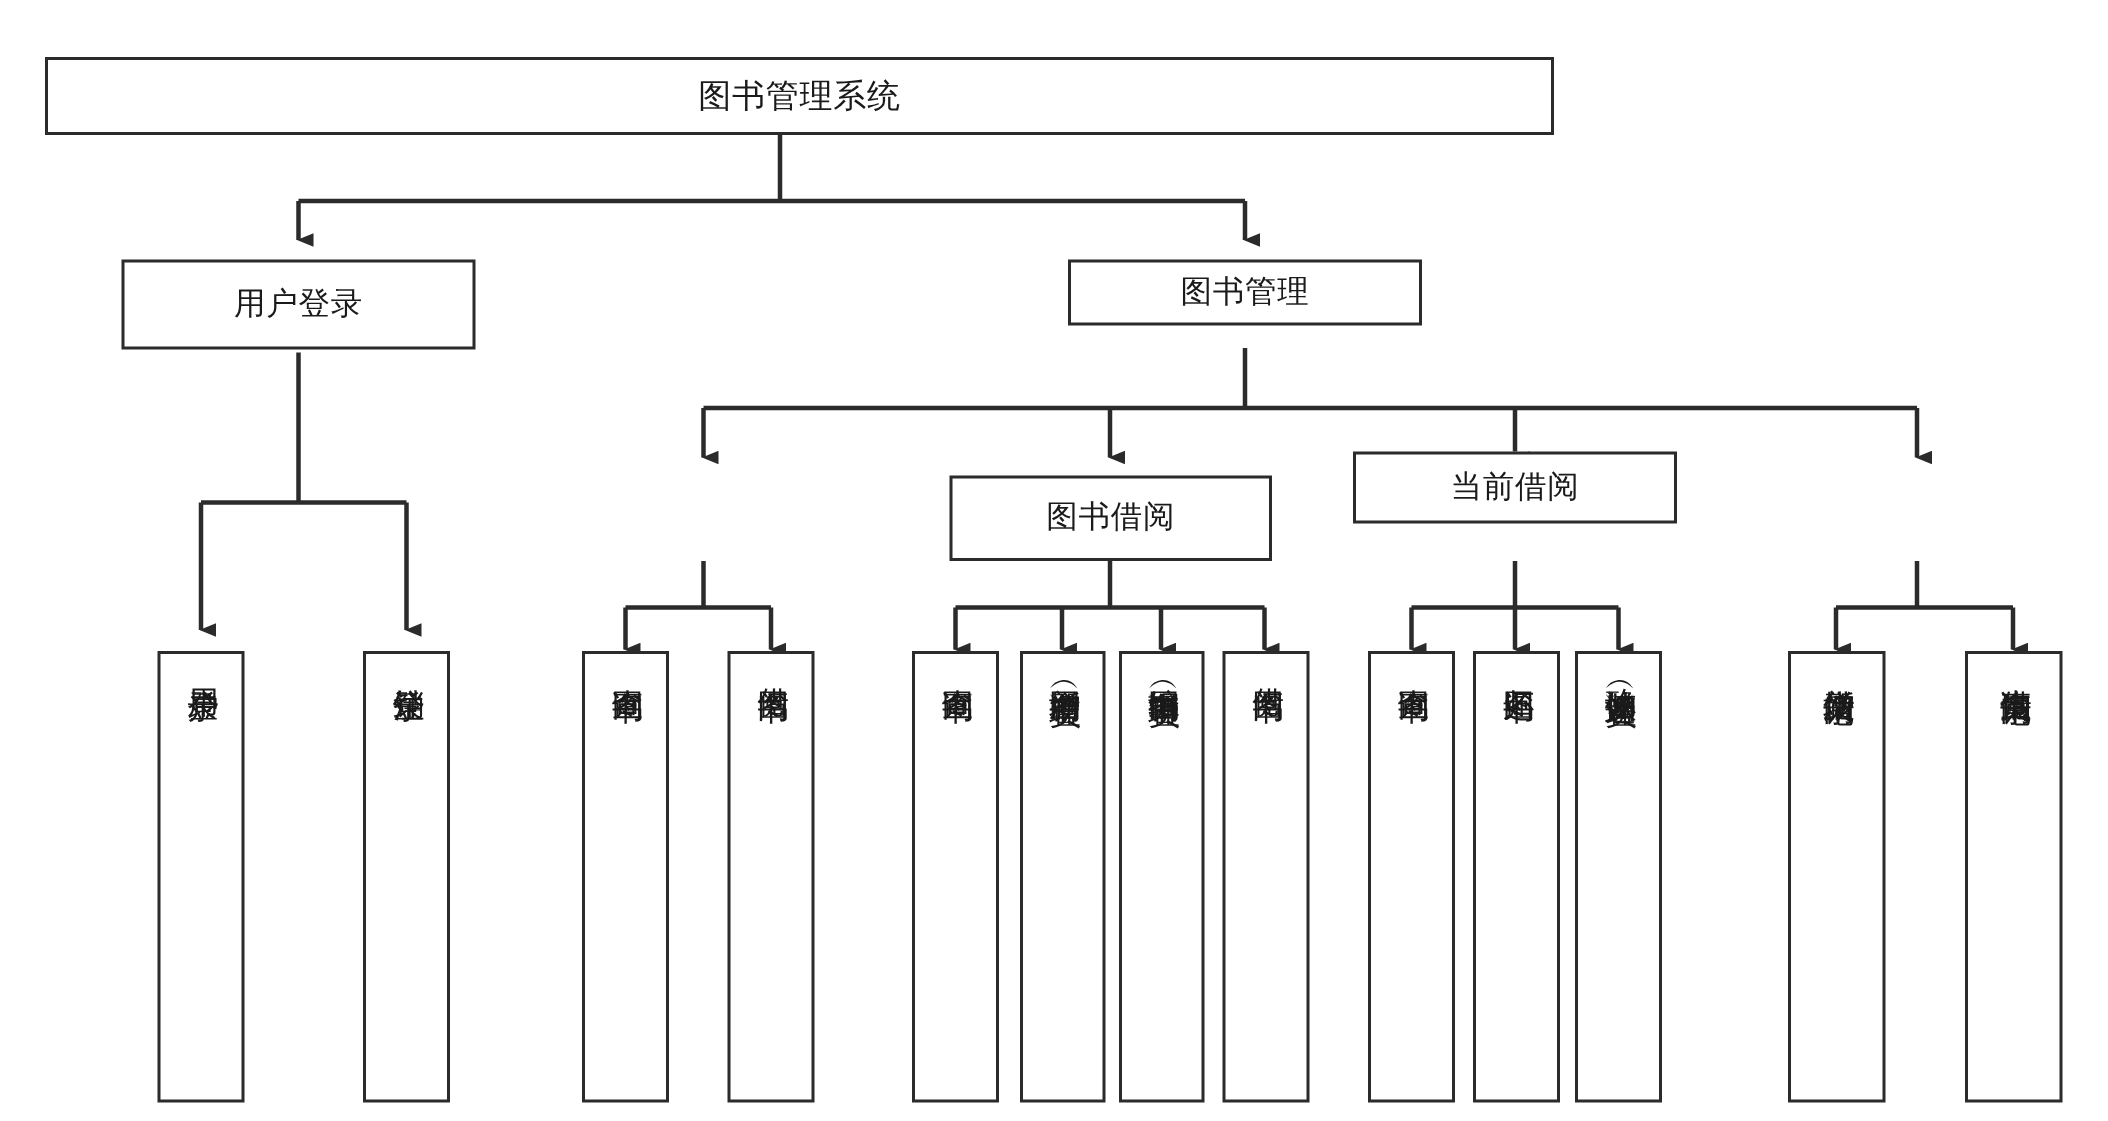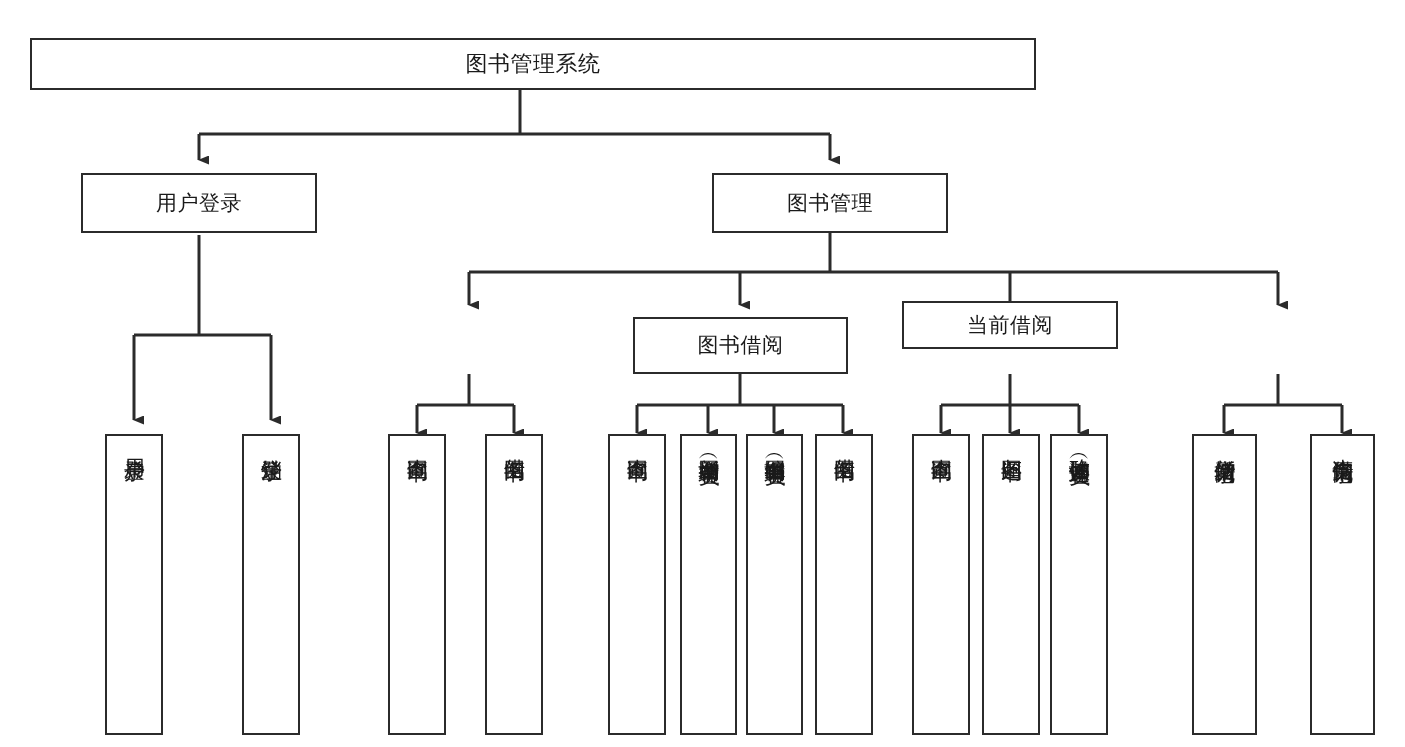--- a/index.html
+++ b/index.html
@@ -124,21 +124,21 @@
   </svg>
 
   <div class="node root" style="left:30px; top:14px; width:1006px; height:52px;margin-top:24px;">
     <span class="node-label">图书管理系统</span>
   </div>
 
   <div class="node" style="left:81px; top:173px; width:236px; height:60px;">
     <span class="node-label">用户登录</span>
   </div>
 
-  <div class="node" style="left:712px; top:173px; width:236px; height:60px;">
+  <div class="node" style="left:712px; top:173px; width:236px; height:44px;">
     <span class="node-label">图书管理</span>
   </div>
 
 
   <div class="node" style="left:633px; top:317px; width:215px; height:57px;">
     <span class="node-label">图书借阅</span>
   </div>
 
   <div class="node" style="left:902px; top:301px; width:216px; height:48px;">
     <span class="node-label">当前借阅</span>

